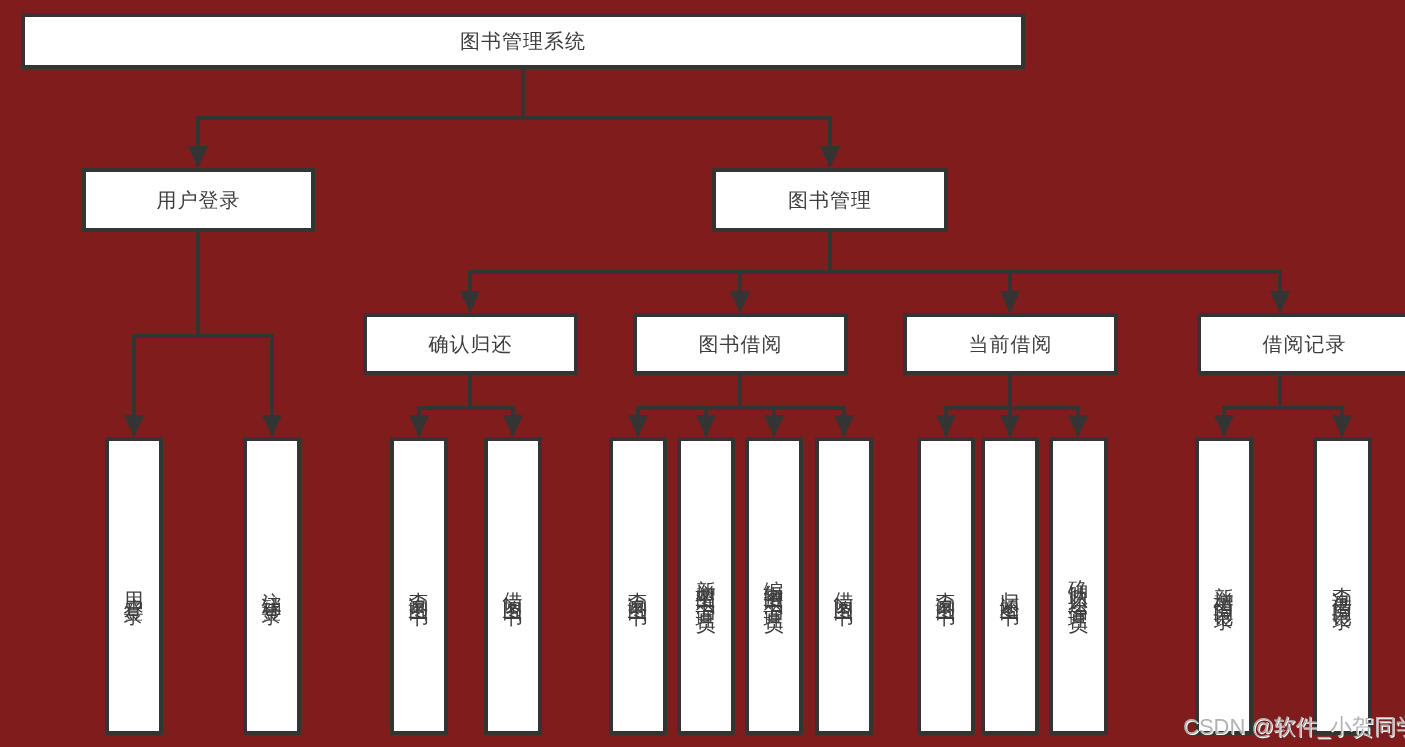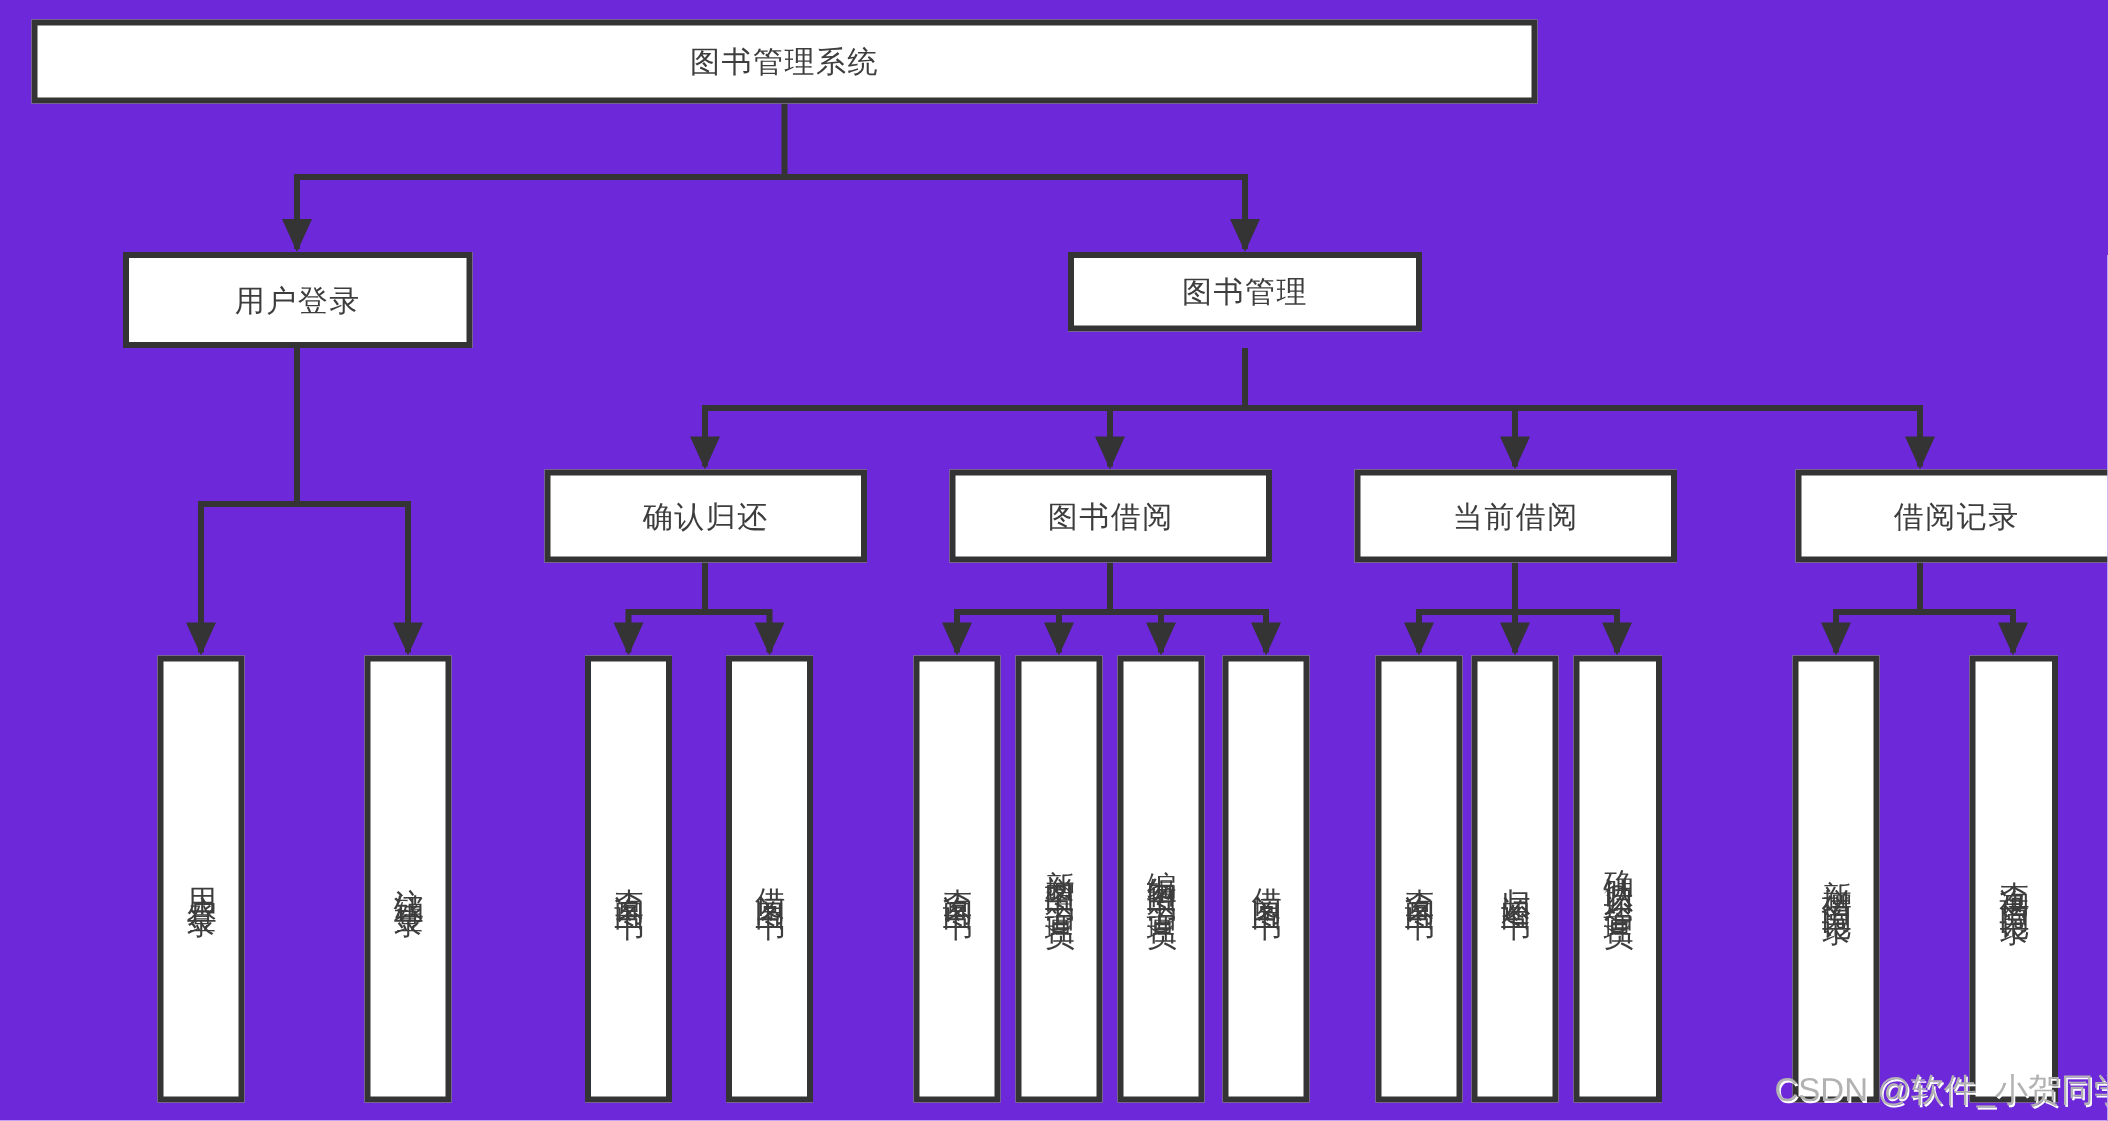--- a/index.html
+++ b/index.html
@@ -1,19 +1,19 @@
 <!DOCTYPE html>
 <html><head>
 <meta charset="utf-8">
 <style>
   html,body{margin:0;padding:0;background:#ffffff;}
   .canvas{
     position:relative;
     width:1405px;height:747px;
-    background:#6d28d9;
+    background:#7f1d1d;
     font-family:"Liberation Sans","DejaVu Sans",sans-serif;
     color:#3d3d3d;
     overflow:hidden;
   }
   .wires{position:absolute;left:0;top:0;width:1405px;height:747px;}
   .node{
     position:absolute;
     box-sizing:border-box;
     border:4px solid #343434;
     background:#ffffff;
@@ -81,21 +81,21 @@
     </g>
     <g>
       <path d="M1280 375 V410 M1222 408 H1344 M1224 408 V435 M1342 408 V435"></path>
       <path fill="#343434" stroke="none" d="M1224 437 L1214 415 L1234 415 Z M1342 437 L1332 415 L1352 415 Z"></path>
     </g>
   </svg>
 
   <div class="node" style="left:21px;top:13px;width:1004px;height:56px;">图书管理系统</div>
 
   <div class="node" style="left:82px;top:168px;width:233px;height:64px;">用户登录</div>
-  <div class="node" style="left:712px;top:168px;width:236px;height:53px;">图书管理</div>
+  <div class="node" style="left:712px;top:168px;width:236px;height:64px;">图书管理</div>
 
   <div class="node" style="left:363px;top:313px;width:215px;height:62px;">确认归还</div>
   <div class="node" style="left:903px;top:313px;width:215px;height:62px;">当前借阅</div>
   <div class="node" style="left:633px;top:313px;width:215px;height:62px;">图书借阅</div>
   <div class="node" style="left:1173px;top:313px;width:215px;height:62px;margin-left:24px;">借阅记录</div>
 
   <div class="vnode" style="left:105px;">
     <span>用户登录</span>
   </div>
   <div class="vnode" style="left:243px;">

